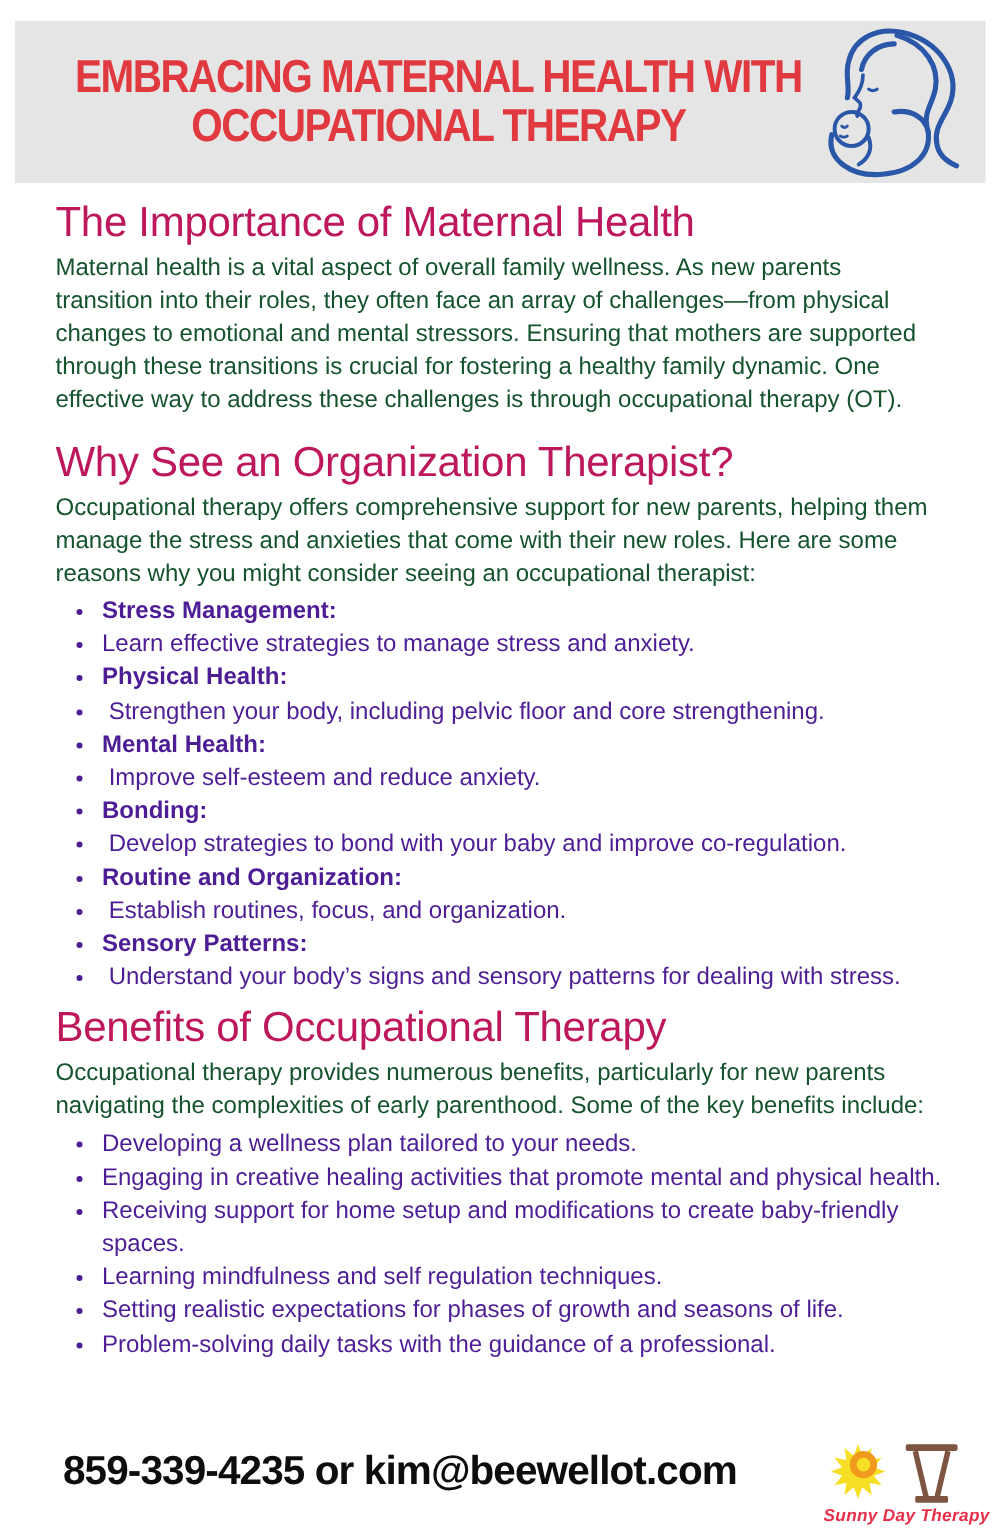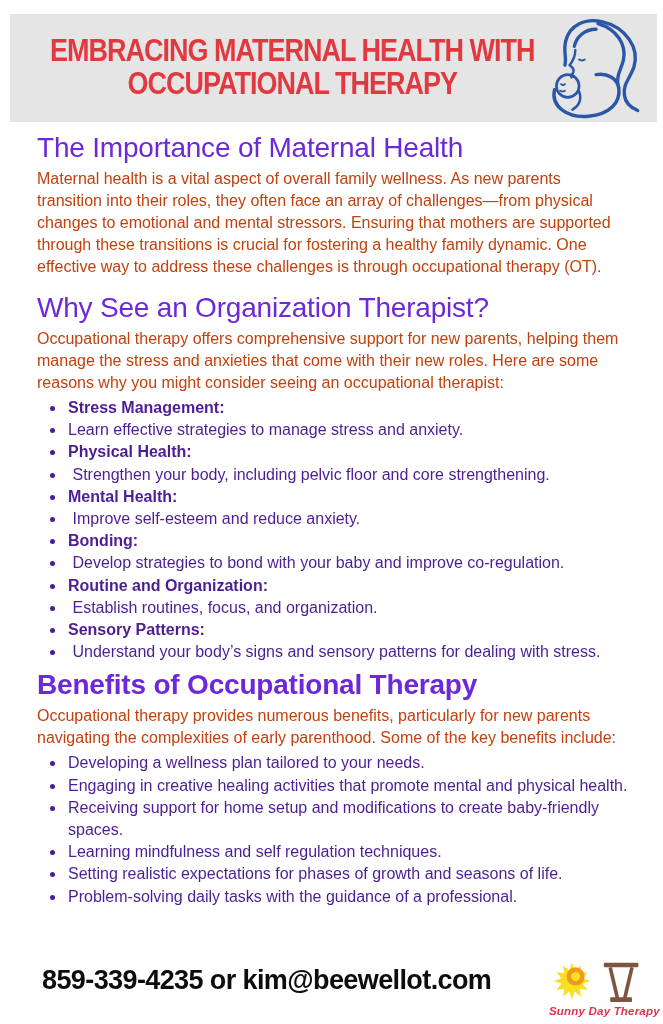--- a/index.html
+++ b/index.html
@@ -37,31 +37,31 @@
     height: 104px;
     margin-right: 8px;
     flex: 0 0 auto;
   }
   .banner-art svg { width: 100%; height: 100%; }
   
   .main { padding: 0 34px 0 37px; }
   .section-heading {
     font-size: 28px;
     font-weight: 400;
-    color: #6d28d9;
+    color: #be185d;
     line-height: 33px;
     margin: 9px 0 4px;
     letter-spacing: -0.2px;
   }
   .section-heading.mid { margin-top: 13px; }
-  .section-heading.tight { margin-top: 5px; font-weight: bold; }
+  .section-heading.tight { margin-top: 5px; }
   .section-paragraph {
     font-size: 16px;
     line-height: 22px;
-    color: #c2410c;
+    color: #14532d;
   }
   ul.bullet-list {
     margin: 3px 0 0 0;
     padding-left: 29px;
     list-style-type: disc;
   }
   ul.bullet-list li {
     font-size: 16px;
     line-height: 22.2px;
     color: #4c1d95;

